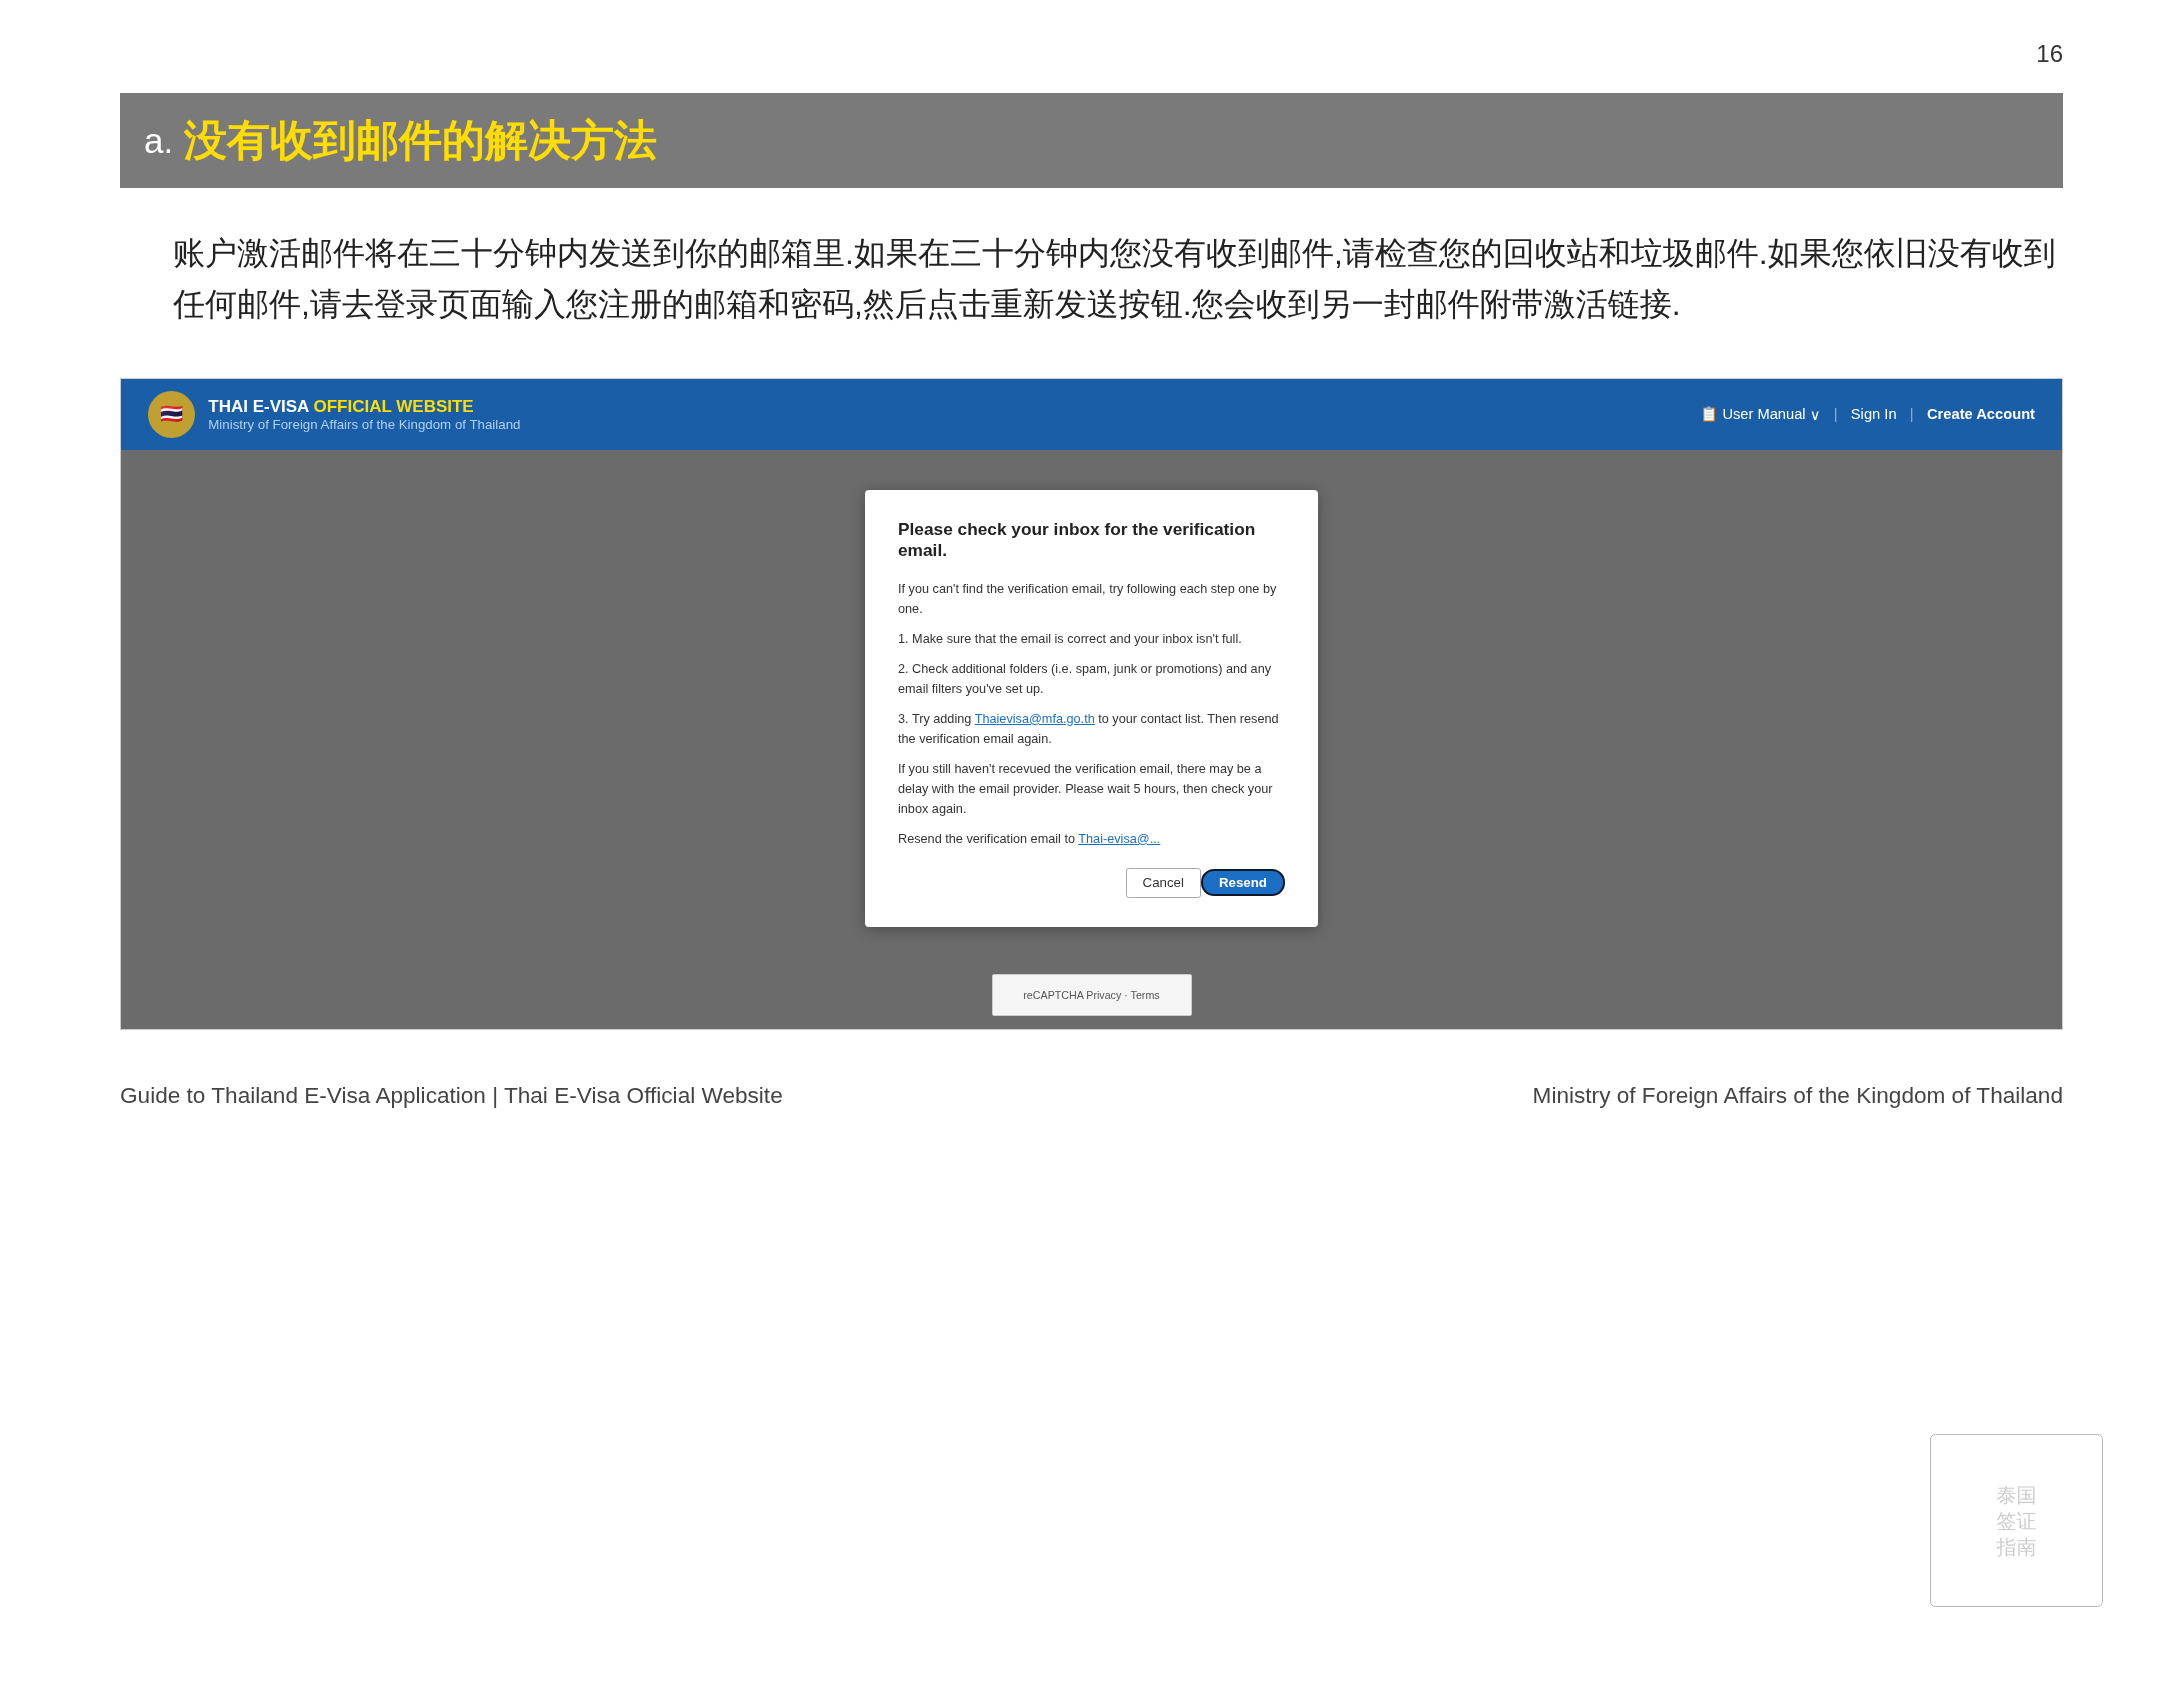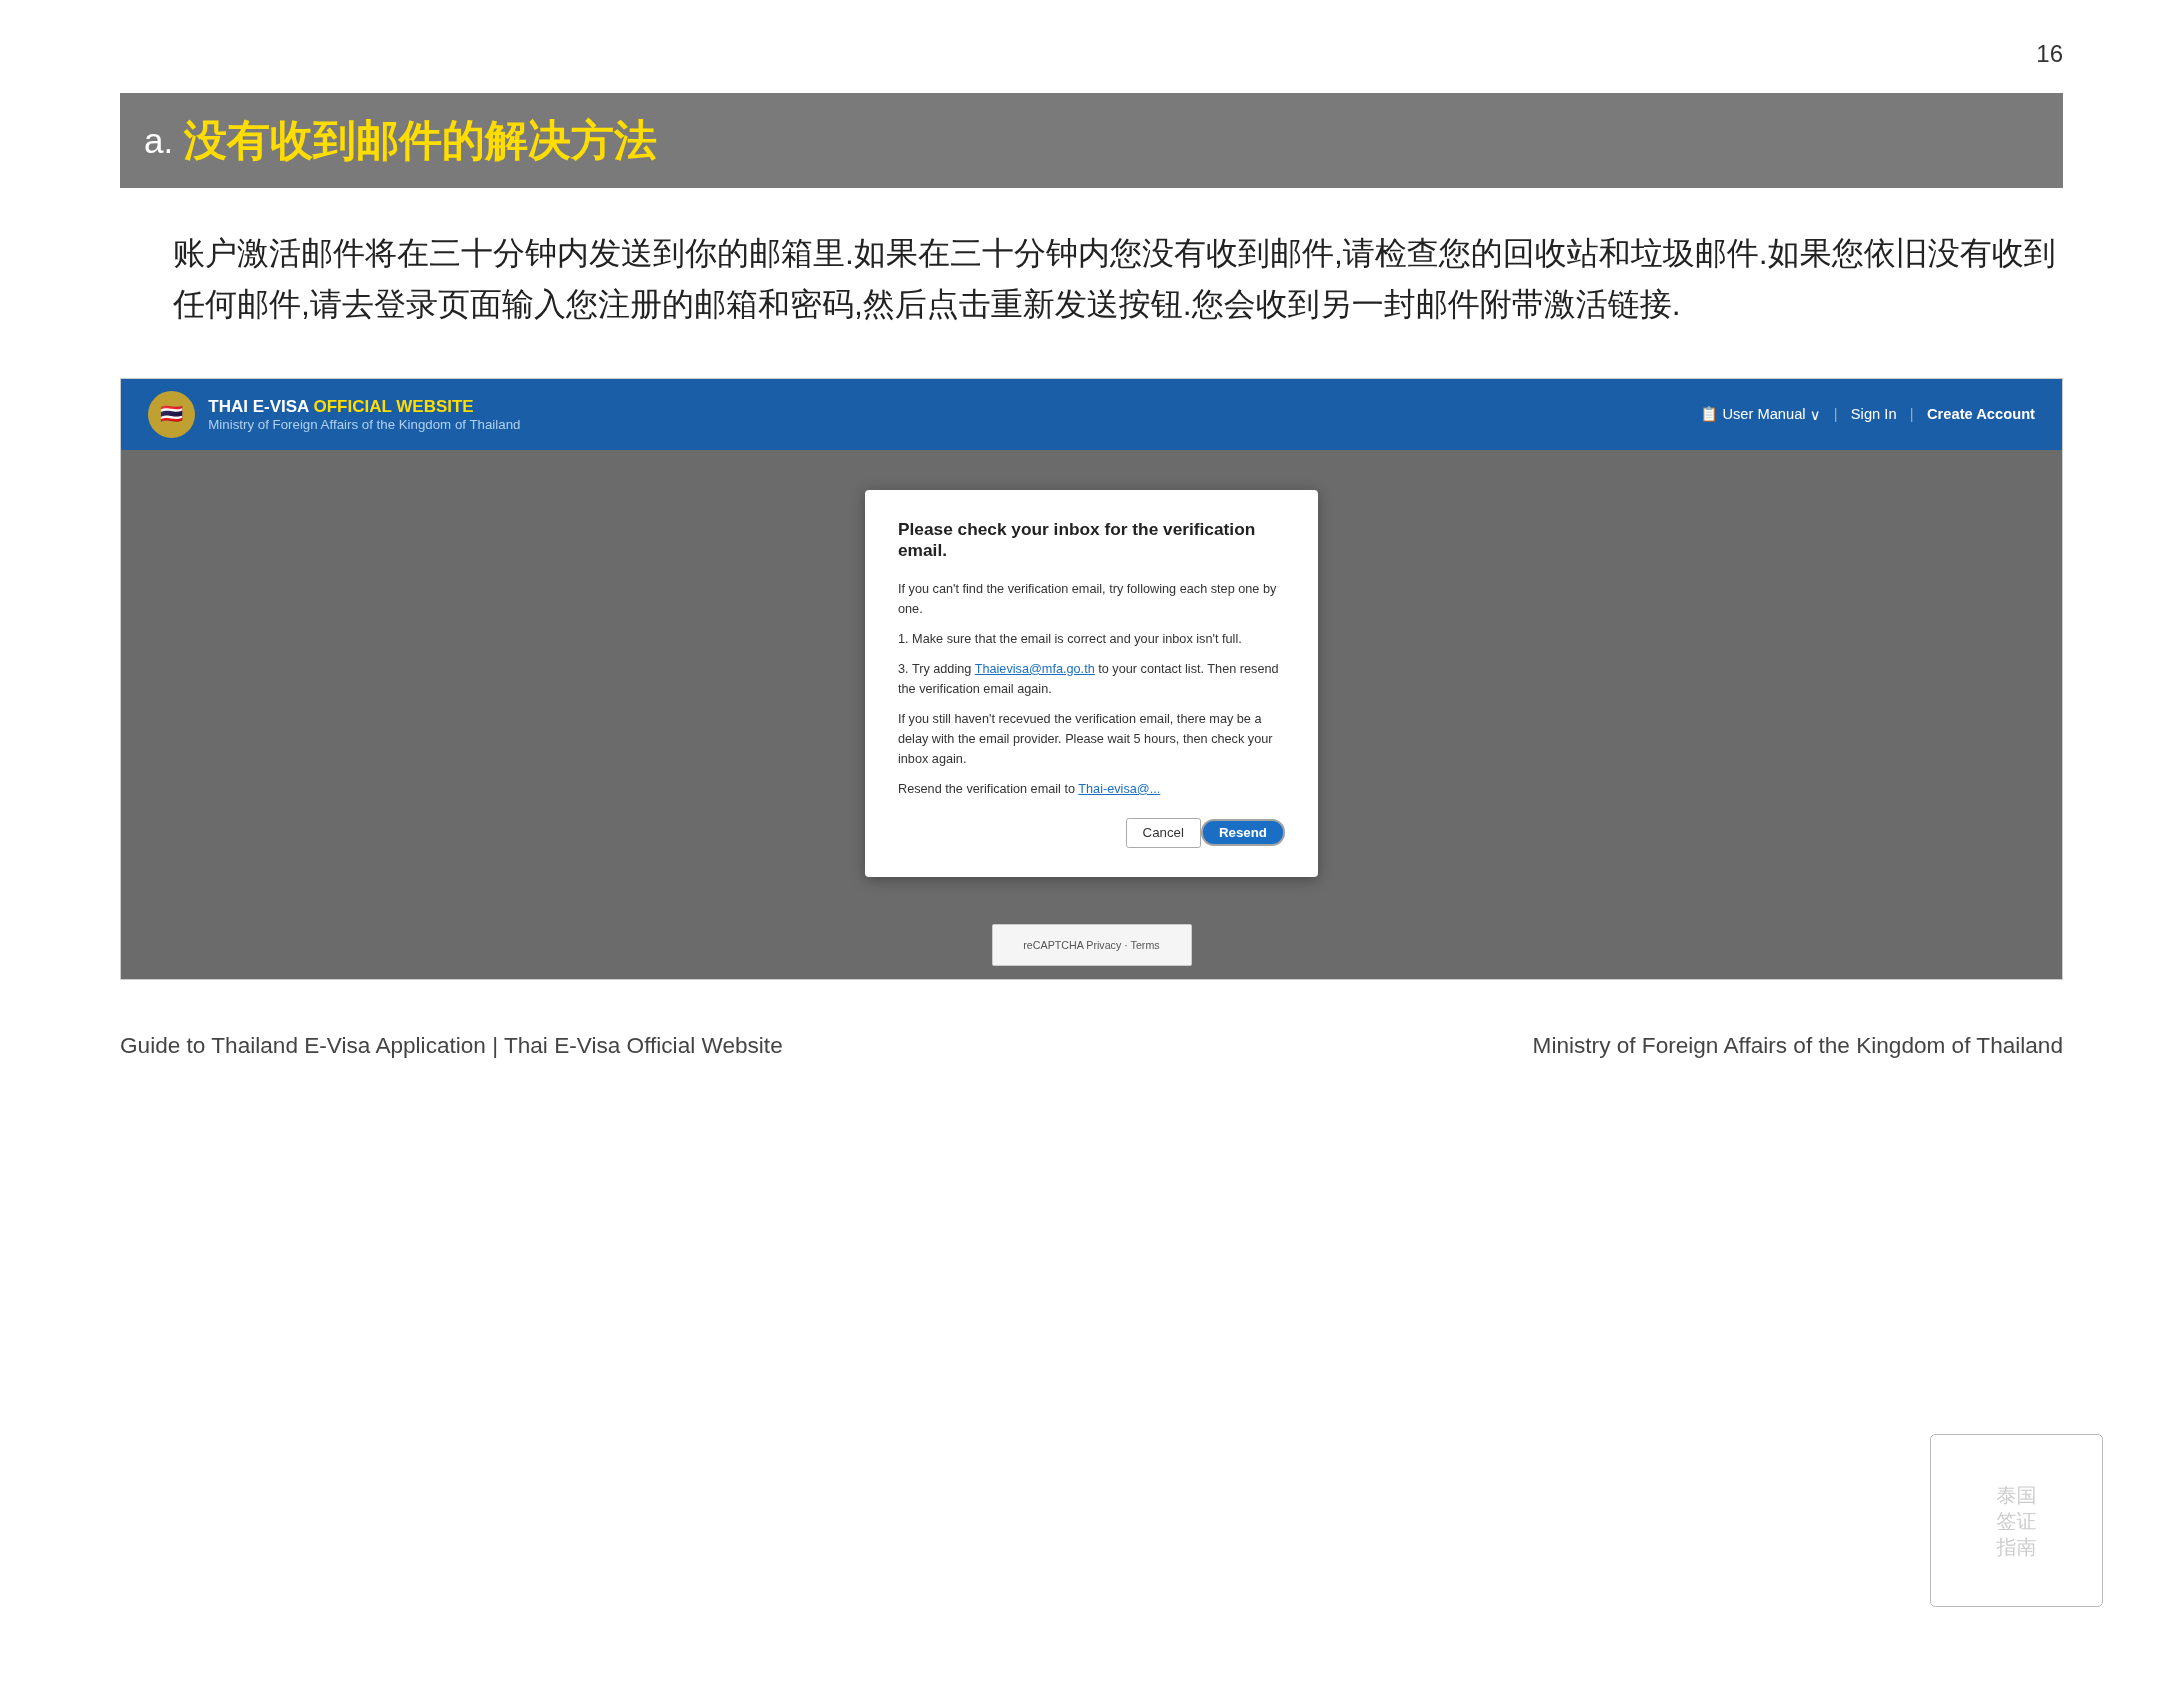--- a/index.html
+++ b/index.html
@@ -172,21 +172,21 @@
       background: #fff;
       border: 0.7px solid #aaa;
       border-radius: 2.7px;
       padding: 6.7px 16px;
       font-size: 13.3px;
       color: #333;
       cursor: pointer;
     }
     .btn-resend {
       background: #1a6fc4;
-      border: 2px solid #a3a3a3;
+      border: 2px solid #0f172a;
       border-radius: 13px;
       padding: 4px 16px;
       font-size: 13.3px;
       color: #fff;
       cursor: pointer;
       font-weight: bold;
     }
 
     
     .recaptcha-area {
@@ -281,20 +281,21 @@
       <span class="nav-create-account">Create Account</span>
     </div>
   </div>
 
   <div class="gray-area">
     <div class="modal">
       <div class="modal-title">Please check your inbox for the verification email.</div>
       <div class="modal-body">
         <p>If you can't find the verification email, try following each step one by one.</p>
         <p>1. Make sure that the email is correct and your inbox isn't full.</p>
+        <p>2. Check additional folders (i.e. spam, junk or promotions) and any email filters you've set up.</p>
         <p>
           <span>3. Try adding </span><span class="link">Thaievisa@mfa.go.th</span><span> to your contact list. Then resend the verification email again.</span>
         </p>
         <p>If you still haven't recevued the verification email, there may be a delay with the email provider. Please wait 5 hours, then check your inbox again.</p>
         <p>
           <span>Resend the verification email to </span><span class="link">Thai-evisa@...</span>
         </p>
       </div>
       <div class="modal-footer">
         <button class="btn-cancel">Cancel</button>

